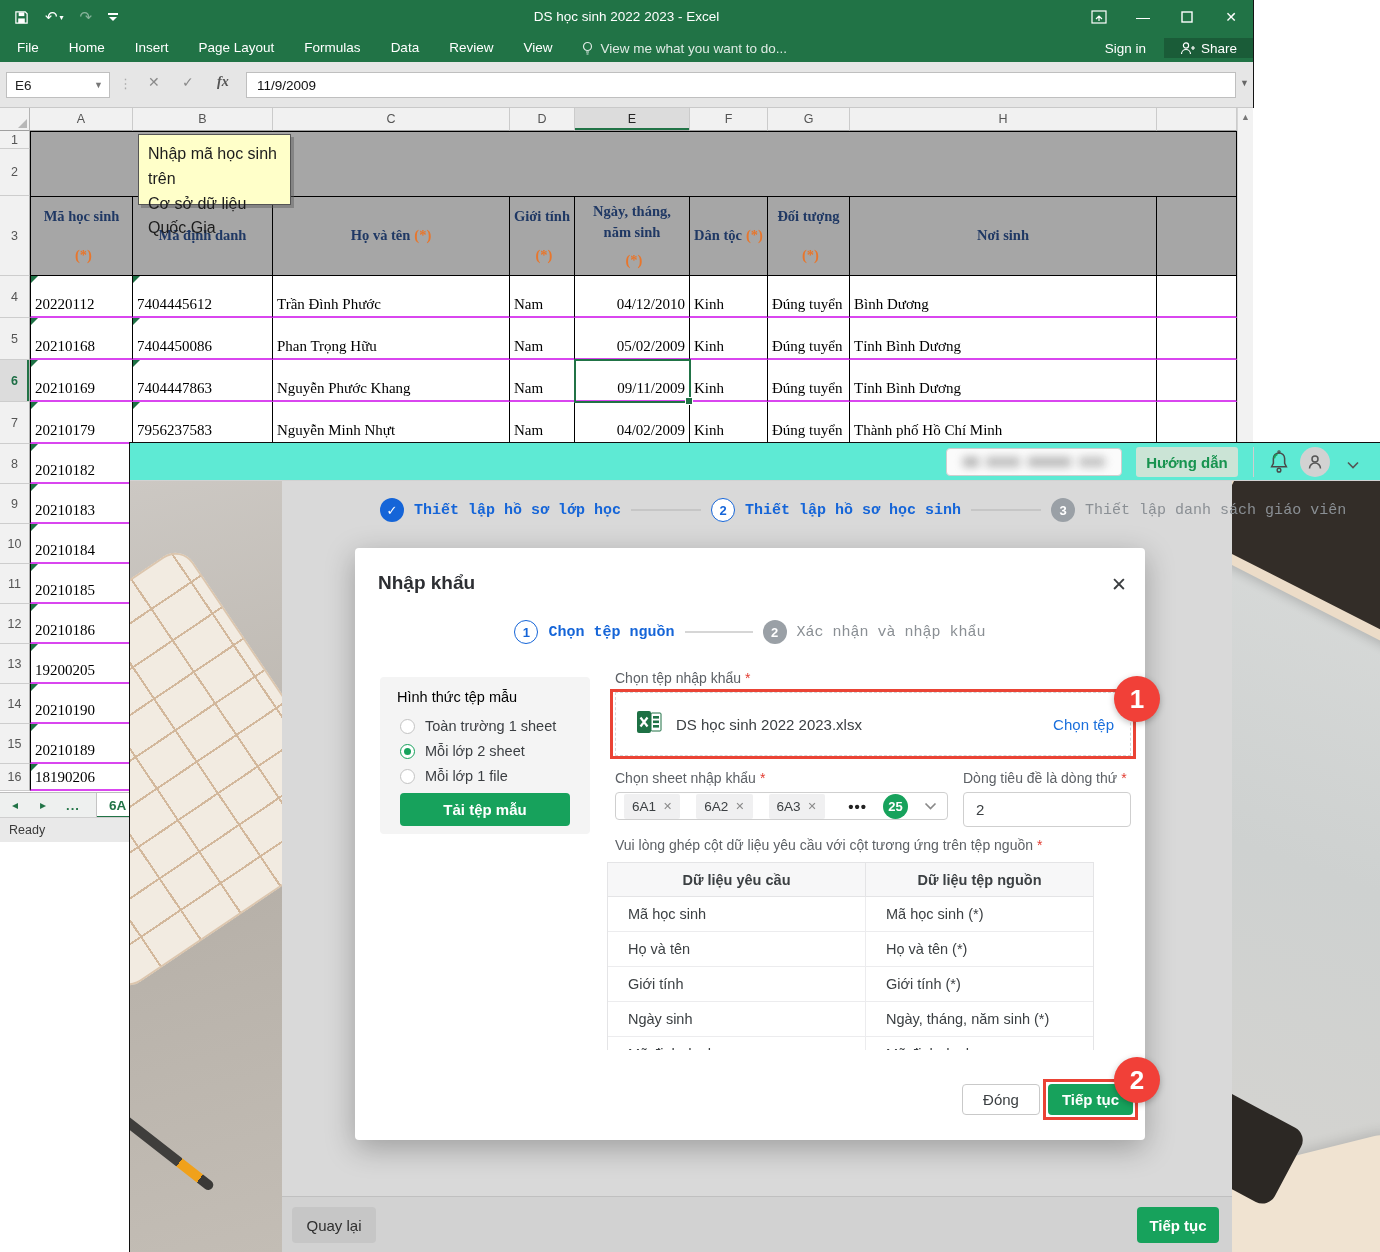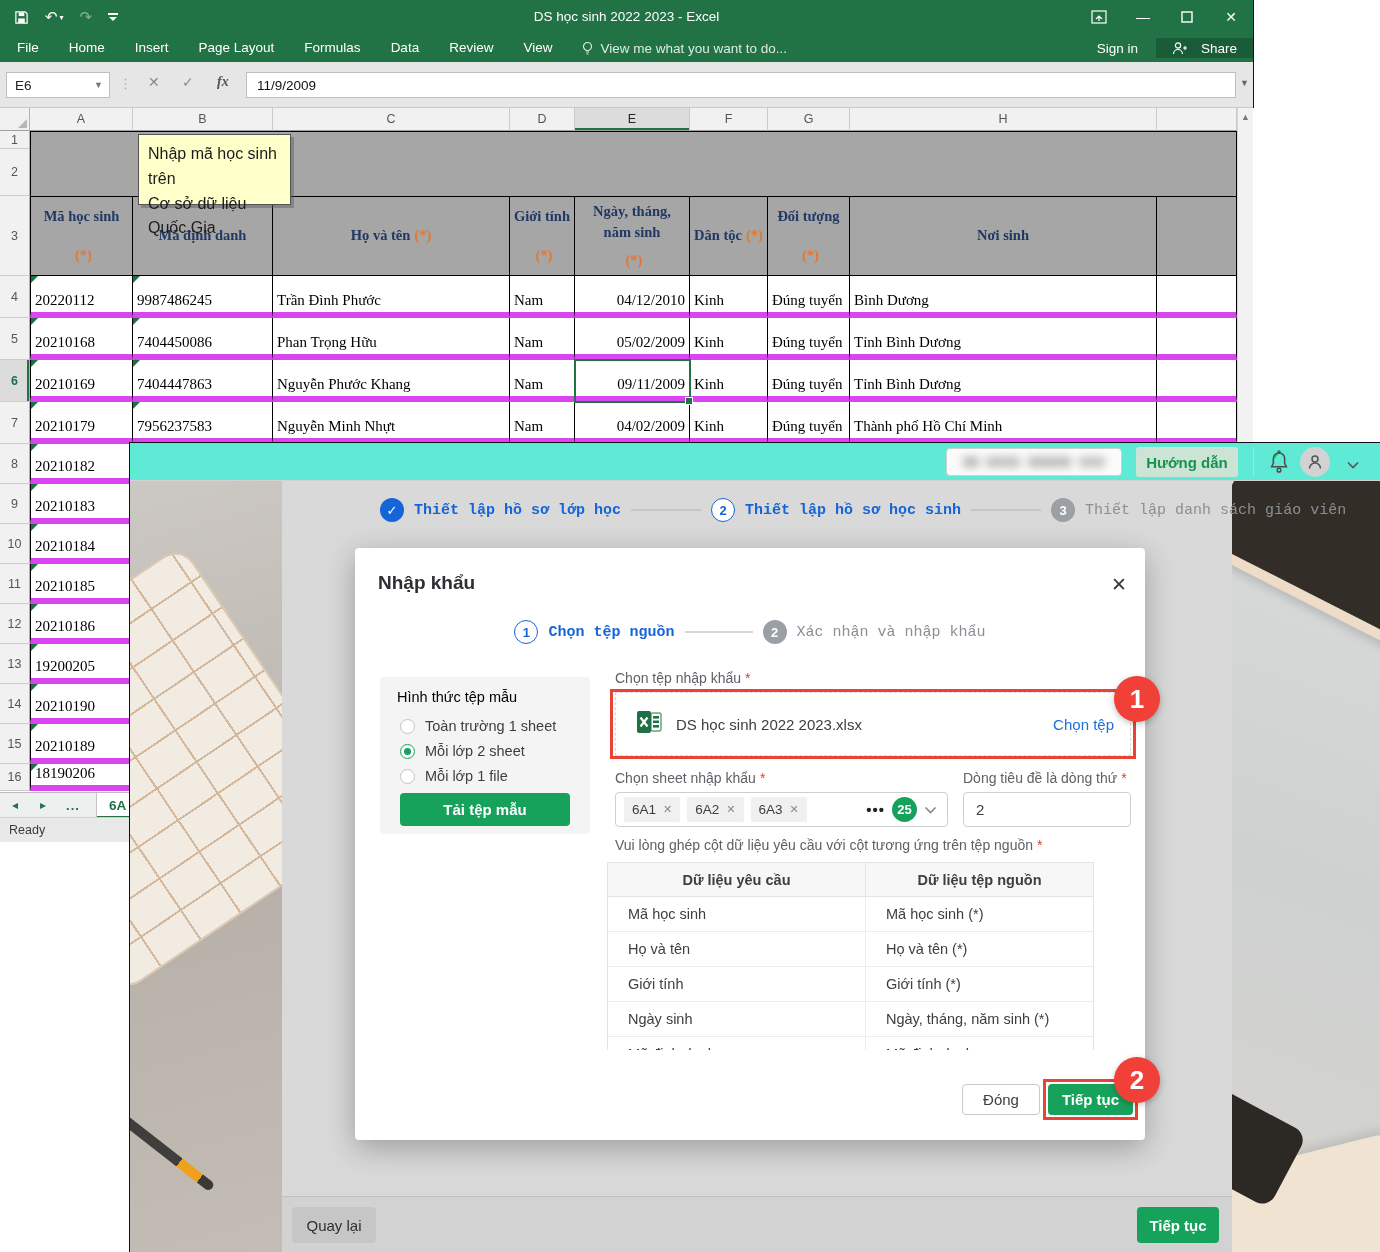--- a/index.html
+++ b/index.html
@@ -19,21 +19,21 @@
   .qat-more .car { width:0; height:0; border-left:4px solid transparent; border-right:4px solid transparent; border-top:4px solid #fff; }
   .xl-title { position:absolute; left:0; right:0; top:0; line-height:34px; text-align:center; font-size:13.5px; }
   .xl-controls { position:absolute; right:0; top:0; height:34px; display:flex; }
   .xl-controls .wc { width:44px; height:34px; display:flex; align-items:center; justify-content:center; color:#fff; font-size:14px; }
   .xl-menubar { position:relative; height:28px; background:#217346; display:flex; align-items:center; color:#fff; font-size:13.5px; }
   .mi { padding:0 15px; line-height:28px; }
   .mi:first-child { padding-left:17px; }
   .tellme { display:flex; align-items:center; gap:6px; color:rgba(255,255,255,.85); padding-left:14px; }
   .mright { position:absolute; right:0; top:0; height:28px; display:flex; align-items:center; }
   .signin { padding:0 18px; }
-  .sharebtn { height:20px; background:#1a5c38; display:flex; align-items:center; gap:14px; padding:0 16px; }
+  .sharebtn { height:20px; background:#1a5c38; display:flex; align-items:center; gap:6px; padding:0 16px; }
   .xl-fbar { position:relative; height:46px; background:#e6e6e6; border-bottom:1px solid #c9c9c9; }
   .namebox { position:absolute; left:6px; top:10px; width:104px; height:26px; background:#fff; border:1px solid #bfbfbf; font-size:13.5px; color:#222; display:flex; align-items:center; padding-left:8px; }
   .namebox .dd { margin-left:auto; padding-right:6px; color:#777; font-size:9px; }
   .fdots { position:absolute; left:119px; top:14px; color:#aaa; font-size:13px; letter-spacing:1px; }
   .fbtn { position:absolute; top:12px; color:#8a8a8a; font-size:14px; }
   .fx { font-family:"Liberation Serif",serif; font-style:italic; color:#555; font-weight:bold; }
   .ffield { position:absolute; left:246px; top:10px; width:990px; height:26px; background:#fff; border:1px solid #bfbfbf; font-size:13.5px; color:#111; display:flex; align-items:center; padding-left:10px; }
   .fexp { position:absolute; right:4px; top:16px; color:#666; font-size:9px; }
 
   .xl-grid { position:absolute; left:0; top:108px; width:1254px; height:684px; overflow:hidden; background:#fff; }
@@ -43,21 +43,21 @@
   .cA{width:103px}.cB{width:140px}.cC{width:237px}.cD{width:65px}.cE{width:115px}.cF{width:78px}.cG{width:82px}.cH{width:307px}.cI{width:80px}
   .hsel { background:#dcdcdc; box-shadow:inset 0 -2px 0 #217346; color:#222; }
   .rnsel { background:#dcdcdc; color:#1e6f46; font-weight:bold; box-shadow:inset -2px 0 0 #217346; }
   .corner { position:relative; }
   .corner:after { content:""; position:absolute; right:2px; bottom:2px; border-left:9px solid transparent; border-bottom:9px solid #b7b7b7; }
   .grayfill { width:1207px; flex:none; background:#a6a6a6; border-right:1px solid #000; }
   .bt { border-top:1px solid #000; }
   .bl { border-left:1px solid #000; }
   .hd { flex:none; background:#a6a6a6; border-right:1px solid #000; border-bottom:1px solid #000; display:flex; align-items:center; justify-content:center; text-align:center; font-family:"Liberation Serif",serif; font-weight:bold; font-size:14.5px; color:#1f3864; line-height:1.45; padding:0 3px; flex-wrap:wrap; }
   .hd .star { color:#e8762c; margin-left:4px; }
-  .cell { flex:none; background:#fff; border-right:1px solid #000; border-bottom:6px solid #d946ef; font-family:"Liberation Serif",serif; font-size:15px; color:#000; display:flex; align-items:flex-end; padding:0 4px 3px 4px; position:relative; overflow:hidden; white-space:nowrap; }
+  .cell { flex:none; background:#fff; border-right:1px solid #000; border-bottom:2px solid #d946ef; font-family:"Liberation Serif",serif; font-size:15px; color:#000; display:flex; align-items:flex-end; padding:0 4px 3px 4px; position:relative; overflow:hidden; white-space:nowrap; }
   .cell.num { justify-content:flex-end; }
   .tri:before { content:""; position:absolute; left:0; top:0; border-top:7px solid #1e7145; border-right:7px solid transparent; }
   .e6sel { position:absolute; left:574px; top:251px; width:117px; height:44px; border:2px solid #217346; z-index:3; }
   .e6sel:after { content:""; position:absolute; right:-4px; bottom:-4px; width:6px; height:6px; background:#217346; border:1px solid #fff; }
   .note { position:absolute; left:138px; top:26px; width:153px; height:71px; background:#ffffc9; border:1px solid #555; box-shadow:3px 3px 0 rgba(90,90,90,.45); font-size:16px; color:#1c1c1c; padding:7px 9px; line-height:1.55; z-index:4; }
   .vscroll { position:absolute; right:0; top:108px; width:16px; height:334px; background:#f2f2f2; border-left:1px solid #d5d5d5; text-align:center; color:#777; font-size:9px; padding-top:4px; }
   .sheettabs { position:absolute; left:0; top:792px; width:1254px; height:25px; background:#eef0ef; border-top:1px solid #bdbdbd; display:flex; align-items:center; font-size:13px; }
   .snav { color:#217346; font-size:12px; margin-left:22px; }
   .snav.first { margin-left:12px; }
   .sdots { color:#217346; font-weight:bold; margin-left:20px; letter-spacing:1px; }
@@ -110,21 +110,21 @@
   .radio.on { border-color:#17a25c; }
   .radio.on i { width:7px; height:7px; border-radius:50%; background:#17a25c; }
   .tpl-btn { position:absolute; left:20px; top:116px; width:170px; height:33px; background:#17a25c; border-radius:4px; color:#fff; font-weight:bold; font-size:15px; display:flex; align-items:center; justify-content:center; }
   .flabel { position:absolute; font-size:14px; color:#5d6166; }
   .rstar { color:#e23b30; margin-left:4px; }
   .file-box { position:absolute; left:260px; top:144px; width:516px; height:64px; background:#fff; border:1px dashed #d6d6d6; display:flex; align-items:center; padding:0 16px 0 20px; gap:14px; }
   .file-name { font-size:15px; color:#3c4043; }
   .choose-link { margin-left:auto; font-size:15px; color:#1a6fdc; }
   .anno-rect { position:absolute; border:3px solid #ea4335; z-index:5; }
   .badge { position:absolute; width:46px; height:46px; border-radius:50%; background:#f14038; color:#fff; font-size:26px; font-weight:bold; display:flex; align-items:center; justify-content:center; z-index:6; box-shadow:0 2px 6px rgba(0,0,0,.25); }
-  .sheets-box { position:absolute; left:260px; top:244px; width:333px; height:35px; background:#fff; border:1px solid #cfcfcf; border-radius:4px; display:flex; align-items:center; padding:0 10px 0 8px; gap:7px; }
+  .sheets-box { position:absolute; left:260px; top:244px; width:333px; height:28px; background:#fff; border:1px solid #cfcfcf; border-radius:4px; display:flex; align-items:center; padding:0 10px 0 8px; gap:16px; }
   .chip { background:#f0f0f1; border-radius:2px; padding:5px 8px; font-size:13.5px; color:#3c4043; display:flex; align-items:center; gap:7px; }
   .chip .x { color:#8a8a8a; font-size:11px; }
   .dots { margin-left:auto; color:#222; font-size:15px; letter-spacing:1px; font-weight:bold; }
   .count-badge { width:25px; height:25px; border-radius:50%; background:#17a25c; color:#fff; font-size:13px; font-weight:bold; display:flex; align-items:center; justify-content:center; flex:none; }
   .rowhdr-input { position:absolute; left:608px; top:244px; width:168px; height:35px; border:1px solid #cfcfcf; border-radius:4px; font-size:15px; color:#3c4043; padding-left:12px; font-family:"Liberation Sans",sans-serif; background:#fff; }
   .map-table { position:absolute; left:252px; top:314px; width:487px; height:188px; overflow:hidden; border:1px solid #e4e4e6; border-bottom:none; }
   .mt-header { display:flex; height:34px; background:#f7f7f8; border-bottom:1px solid #e4e4e6; font-weight:bold; color:#3c4043; font-size:14.5px; }
   .mt-h1 { width:258px; border-right:1px solid #e4e4e6; display:flex; align-items:center; justify-content:center; }
   .mt-h2 { flex:1; display:flex; align-items:center; justify-content:center; }
   .mt-row { display:flex; height:35px; border-bottom:1px solid #ececee; font-size:14.5px; color:#3c4043; }
@@ -278,21 +278,21 @@
           </div>
         <div class="hd cH bt">
             <span>Nơi sinh</span>
           </div>
         <div class="hd cI bt"></div>
       </div>
 
       <div class="xrow" style="height:42px">
         <div class="rn">4</div>
         <div class="cell cA bl tri">20220112</div>
-        <div class="cell cB tri">9987486245</div>
+        <div class="cell cB tri">7404445612</div>
         <div class="cell cC">Trần Đình Phước</div>
         <div class="cell cD">Nam</div>
         <div class="cell cE num">04/12/2010</div>
         <div class="cell cF">Kinh</div>
         <div class="cell cG">Đúng tuyển</div>
         <div class="cell cH">Bình Dương</div>
         <div class="cell cI"></div>
       </div>
       <div class="xrow" style="height:42px">
         <div class="rn">5</div>

